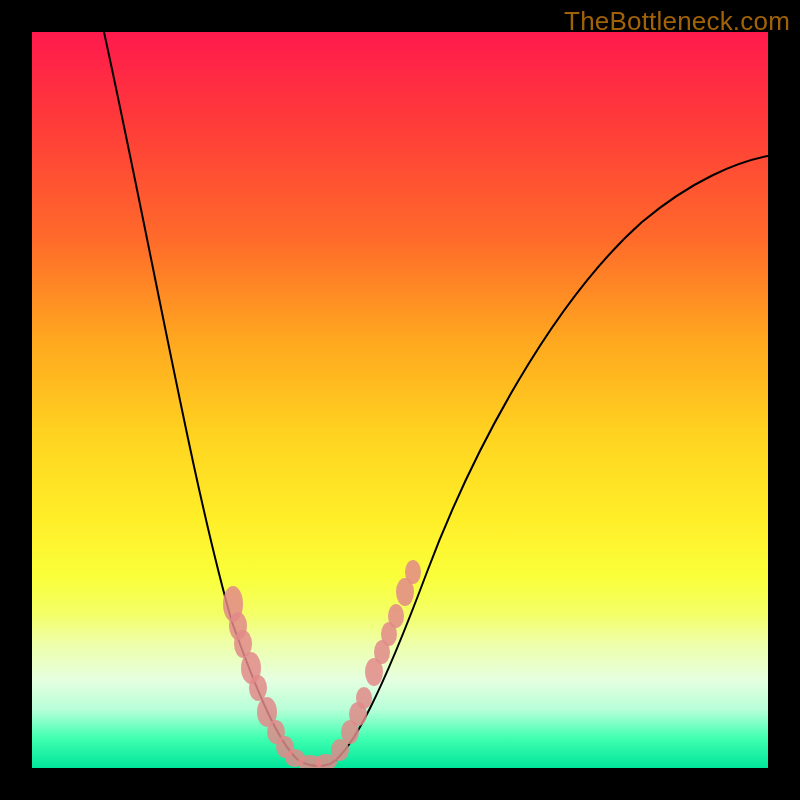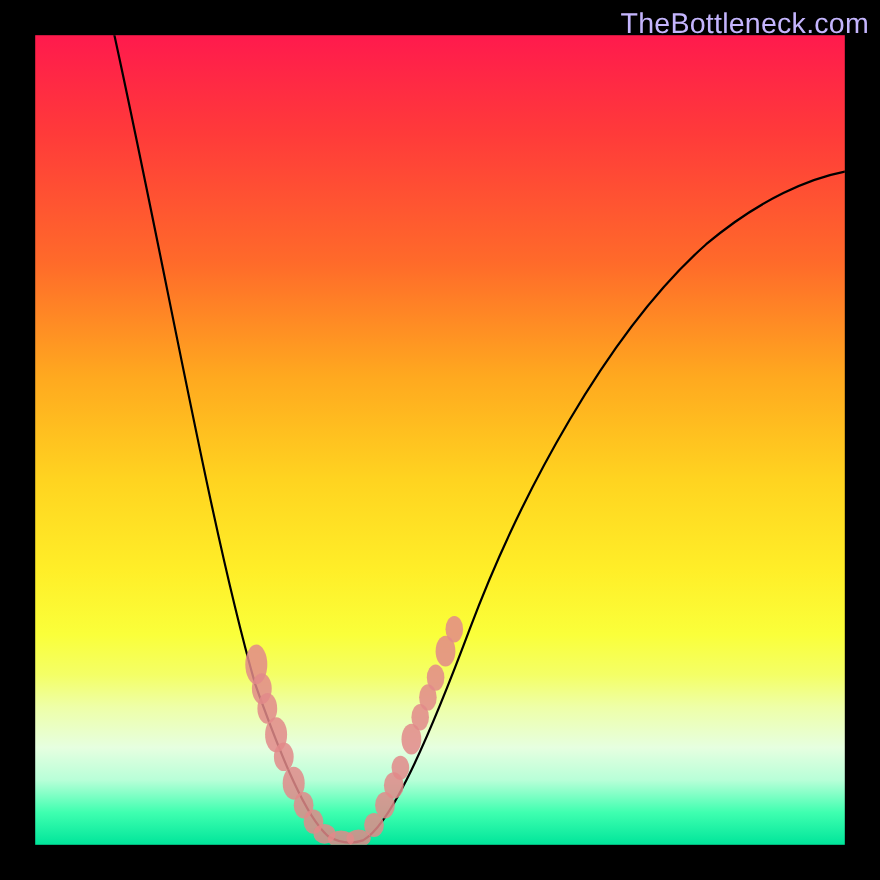--- a/index.html
+++ b/index.html
@@ -36,21 +36,21 @@
       #e6ffe0 88%,
       #b8ffd8 92%,
       #3fffb0 96%,
       #00e59a 100%
     );
   }
   .watermark {
     position: absolute;
     top: 6px;
     right: 10px;
-    color: #c4b5fd;
+    color: #a16207;
     font-size: 26px;
     font-weight: 500;
     letter-spacing: 0.2px;
     user-select: none;
   }
   svg { display: block; }
   .curve {
     fill: none;
     stroke: #000;
     stroke-width: 2;

